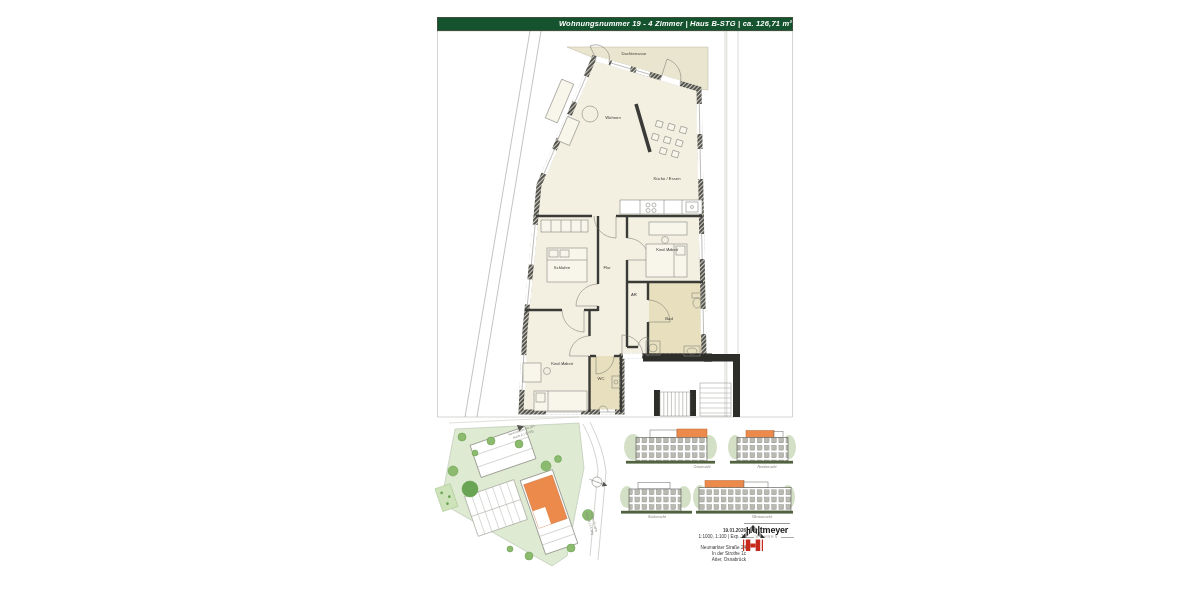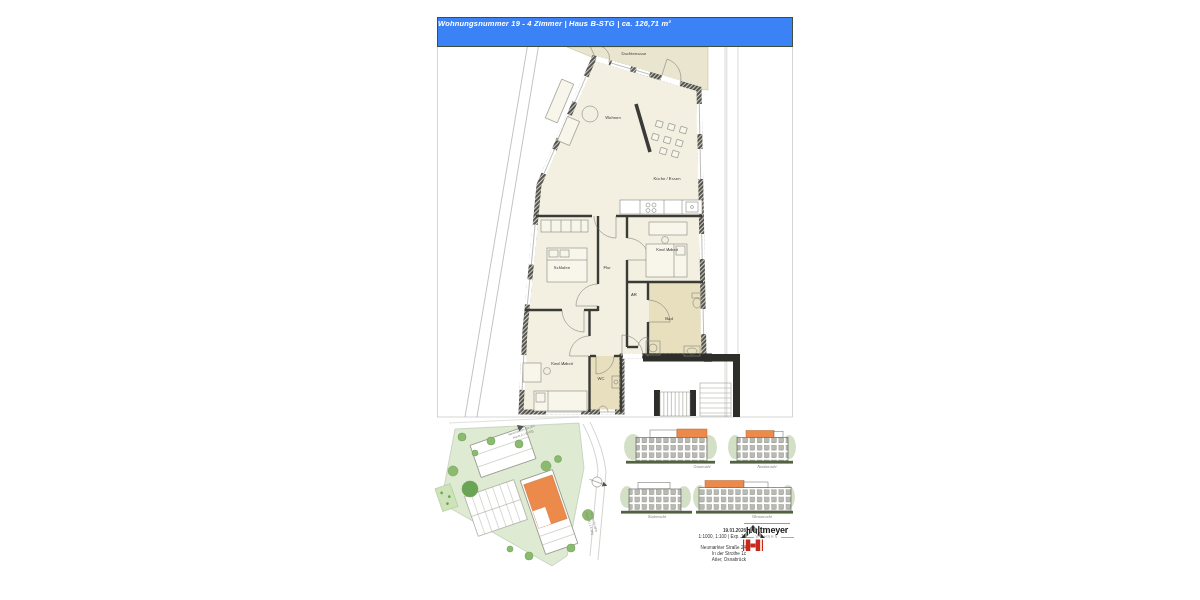--- a/index.html
+++ b/index.html
@@ -1,21 +1,21 @@
 <!DOCTYPE html>
 <html><head>
 <meta charset="utf-8">
 <style>
   html,body{margin:0;padding:0;background:#ffffff;}
   #page{position:relative;width:1200px;height:600px;background:#fff;overflow:hidden;
         font-family:"Liberation Sans", sans-serif;}
   svg{position:absolute;left:0;top:0;}
-  .hdr{position:absolute;left:437px;top:17px;width:356px;height:30px;box-sizing:border-box;
-       background:#3b82f6;border:1px solid #3e5039;color:#fff;font-size:7.5px;font-weight:bold;
-       font-style:italic;text-align:left;line-height:12px;letter-spacing:.2px;}
+  .hdr{position:absolute;left:437px;top:17px;width:356px;height:14px;box-sizing:border-box;
+       background:#14532d;border:1px solid #3e5039;color:#fff;font-size:7.5px;font-weight:bold;
+       font-style:italic;text-align:right;line-height:12px;letter-spacing:.2px;}
   .info{position:absolute;left:648px;top:528px;width:98px;text-align:right;font-size:4.6px;
         line-height:6px;color:#3a3a3a;}
   .info .date{font-weight:bold;}
   .info .addr{margin-top:5px;}
   .logo{position:absolute;left:740px;top:523px;width:54px;text-align:center;}
   .logo-rule{height:0;border-top:0.5px solid #9a9a94;margin:0 4px 1px 4px;}
   .logo-name{font-size:9px;font-weight:bold;color:#151515;letter-spacing:-0.2px;line-height:10px;}
   .logo-sub{display:flex;align-items:center;gap:2px;justify-content:center;color:#999;
             font-size:3.6px;letter-spacing:1.1px;line-height:5px;}
   .logo-sub .line{flex:1;height:0;border-top:0.5px solid #aaa;}

